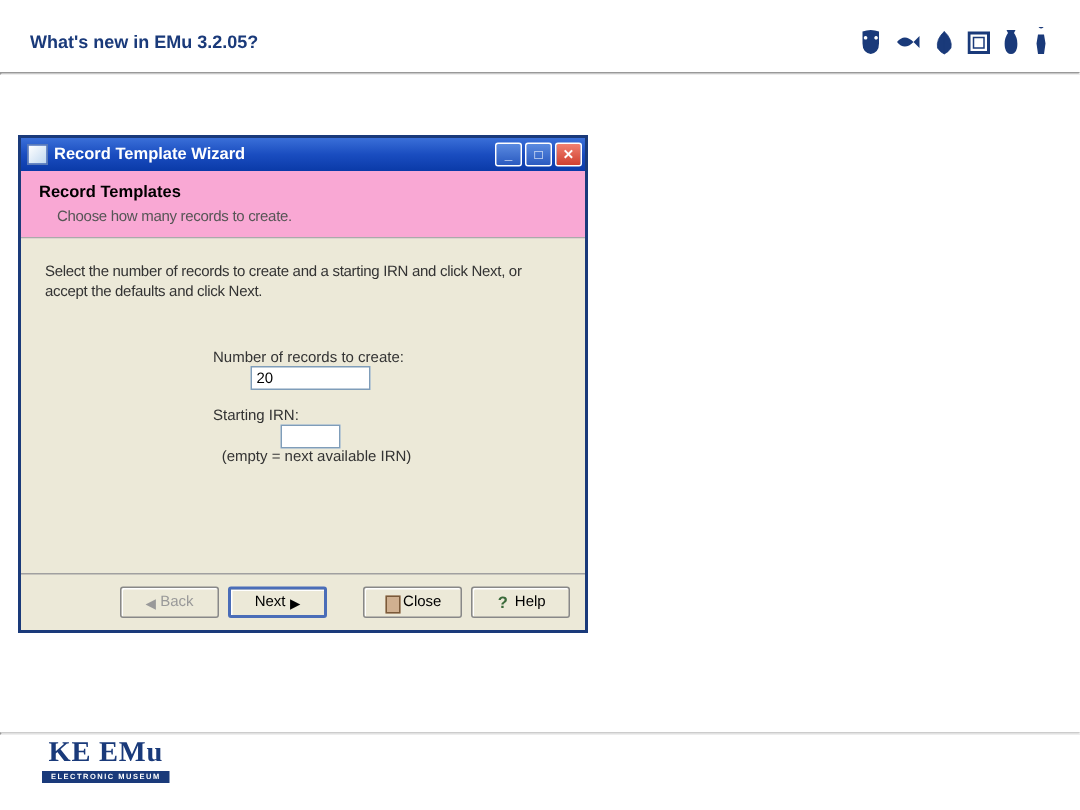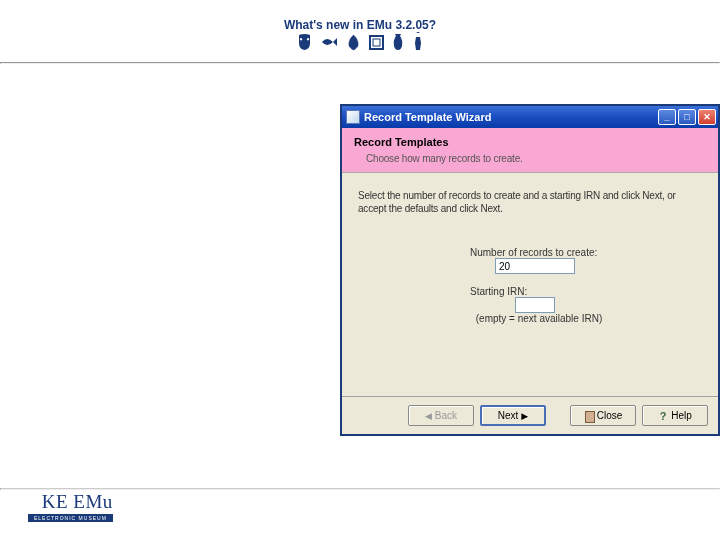--- a/index.html
+++ b/index.html
@@ -9,43 +9,42 @@
     font-family: Arial, sans-serif;
     background: #fff;
     position: relative;
     overflow: hidden;
   }
   .header {
     padding: 18px 20px 10px 20px;
     display: flex;
     justify-content: space-between;
     align-items: center;
-    flex-direction: column;
   }
   .header-title {
     font-size: 12px;
     font-weight: bold;
     color: #1a3a7a;
   }
   .header-icons {
     display: flex;
     gap: 8px;
     align-items: center;
   }
   .header-icons svg {
     fill: #1a3a7a;
   }
   .header-divider {
     border-top: 1px solid #999;
     margin: 0;
   }
   .slide-content {
-    padding: 40px 0 0 0;
-    display: flex;
-    justify-content: flex-end;
+    padding: 40px 0 0 12px;
+    display: flex;
+    justify-content: flex-start;
   }
 
   
   .wizard-window {
     width: 380px;
     border: 2px solid #1a3a7a;
     background: #fff;
   }
   .titlebar {
     height: 22px;
@@ -224,21 +223,22 @@
   .slide-footer-divider {
     position: absolute;
     bottom: 50px;
     left: 0;
     right: 0;
     border-top: 1px solid #ccc;
   }
   .footer-logo {
     display: flex;
     flex-direction: column;
-    align-items: flex-end;
+    align-items: center;
+    font-weight: bold;
   }
   .footer-logo-main {
     color: #1a3a7a;
     font-family: Georgia, serif;
     font-size: 19px;
     letter-spacing: 0.5px;
   }
   .footer-logo-sub {
     background: #1a3a7a;
     color: #fff;

